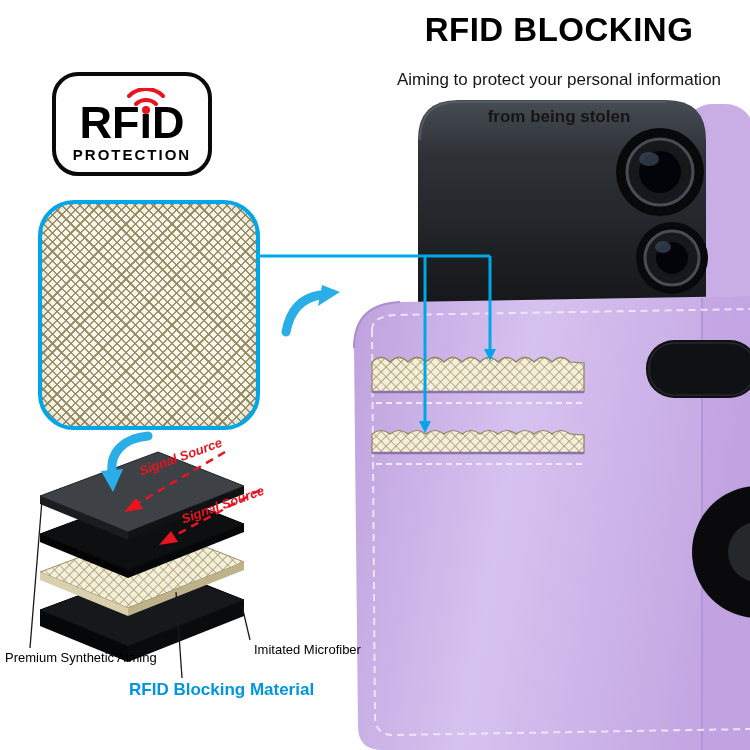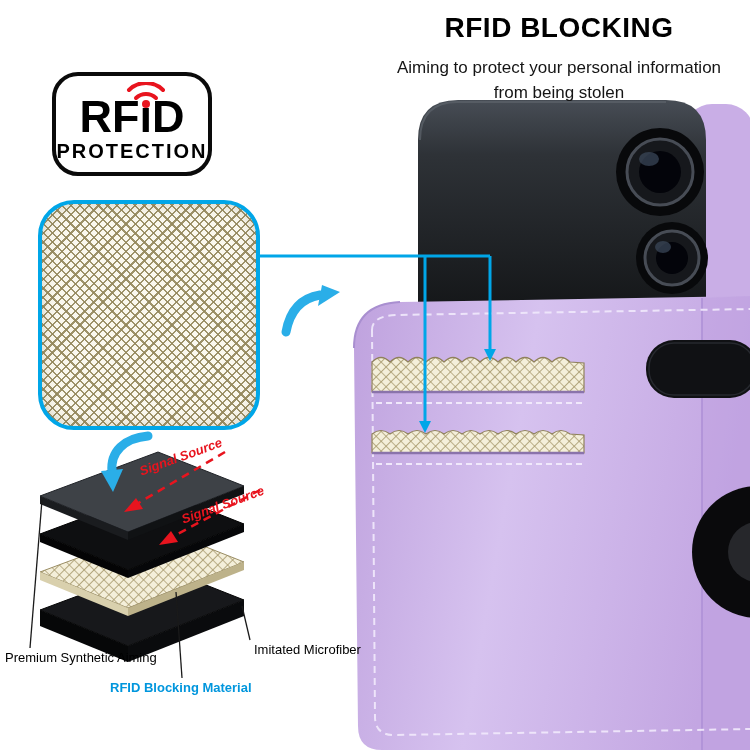--- a/index.html
+++ b/index.html
@@ -2,44 +2,44 @@
 <html><head>
 <meta charset="utf-8">
 <style>
   html,body{margin:0;padding:0;background:#fff;}
   body{font-family:"Liberation Sans",sans-serif;}
   .canvas{position:relative;width:750px;height:750px;background:#ffffff;overflow:hidden;}
   .art{position:absolute;left:0;top:0;z-index:1;}
   .overlay{position:absolute;z-index:2;}
 
   .header{left:368px;top:12px;width:382px;text-align:center;color:#000;}
-  .header-title{font-size:28px;font-weight:800;letter-spacing:.5px;line-height:1.12;}
-  .header-sub{font-size:17px;line-height:1.22;margin-top:15px;color:#151515;}
+  .header-title{font-size:33px;font-weight:800;letter-spacing:.5px;line-height:1.12;}
+  .header-sub{font-size:17px;line-height:1.22;margin-top:21px;color:#151515;}
 
   .badge{left:52px;top:72px;width:160px;height:104px;background:#fff;border:4px solid #0a0a0a;border-radius:26px;
          display:flex;flex-direction:column;align-items:center;justify-content:flex-end;padding-bottom:9px;box-sizing:border-box;}
   .badge-text{display:flex;align-items:flex-end;font-size:45px;line-height:.92;font-weight:800;color:#000;}
   .badge-i{position:relative;display:inline-block;}
   .badge-signal{position:absolute;left:50%;top:-14px;transform:translateX(-50%);}
-  .badge-caption{font-size:20px;font-weight:700;letter-spacing:2px;margin-top:3px;color:#000;}
+  .badge-caption{font-size:15px;font-weight:700;letter-spacing:2px;margin-top:3px;color:#000;}
 
   .mesh-box{left:38px;top:200px;width:222px;height:230px;box-sizing:border-box;border:4px solid #00a6e8;border-radius:36px;
     background-color:#faf8ee;
     background-image:repeating-linear-gradient(45deg,rgba(148,136,92,.9) 0 1.6px,transparent 1.6px 6.5px),
                      repeating-linear-gradient(-45deg,rgba(148,136,92,.9) 0 1.6px,transparent 1.6px 6.5px);
     box-shadow:inset 0 0 14px rgba(110,100,60,.28);}
 
   .signal-label{color:#e8141e;font-size:13px;font-weight:700;font-style:italic;white-space:nowrap;transform-origin:left center;transform:rotate(-20deg);}
   .pos-sig1{left:140px;top:464px;}
   .pos-sig2{left:182px;top:512px;}
 
   .lbl{color:#000;font-size:13px;white-space:nowrap;}
   .pos-leather{left:5px;top:650px;}
   .pos-micro{left:254px;top:642px;}
-  .lbl-rfid{color:#0096dd;font-size:13px;font-weight:700;white-space:nowrap;}
+  .lbl-rfid{color:#0096dd;font-size:17px;font-weight:700;white-space:nowrap;margin-left:19px;}
   .pos-rfid{left:110px;top:680px;}
 </style>
 </head>
 <body>
 
 <div class="canvas">
 
   <svg class="art" width="750" height="750" viewBox="0 0 750 750">
     <defs>
       <pattern id="mesh" width="7" height="7" patternUnits="userSpaceOnUse" patternTransform="rotate(45)">
@@ -167,21 +167,21 @@
     </g>
     <g>
       <path d="M148 436 C124 438 110 452 112 472" stroke="#2aaee8" stroke-width="9" fill="none" stroke-linecap="round"></path>
       <polygon points="101,471 123,469 113,492" fill="#2aaee8"></polygon>
     </g>
   </svg>
 
   <div class="overlay header">
     <div class="header-title">RFID BLOCKING</div>
     <div class="header-sub">Aiming to protect your personal information</div>
-    <div class="header-sub" style="margin-top:4px;">from being stolen</div>
+    <div class="header-sub" style="margin-top:16px;font-weight:bold;">from being stolen</div>
   </div>
 
   <div class="overlay badge">
     <div class="badge-text">
       <span>RF</span>
       <span class="badge-i">
         <svg class="badge-signal" width="42" height="26" viewBox="0 0 42 26">
           <circle cx="21" cy="22" r="4" fill="#e8141e"></circle>
           <path d="M11 16 A 14.5 14.5 0 0 1 31 16" fill="none" stroke="#e8141e" stroke-width="4" stroke-linecap="round"></path>
           <path d="M4 8 A 24 24 0 0 1 38 8" fill="none" stroke="#e8141e" stroke-width="4" stroke-linecap="round"></path>

